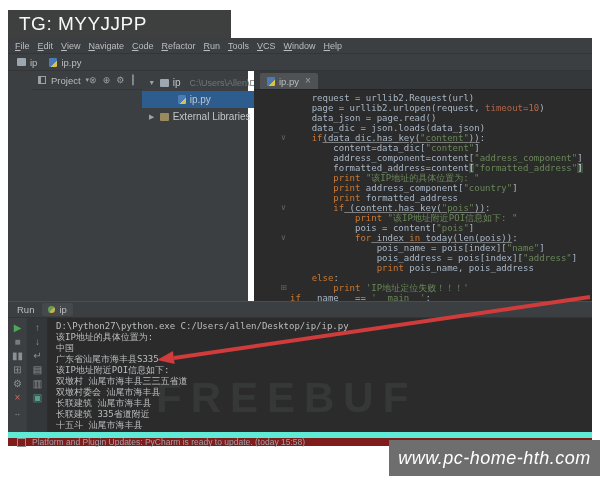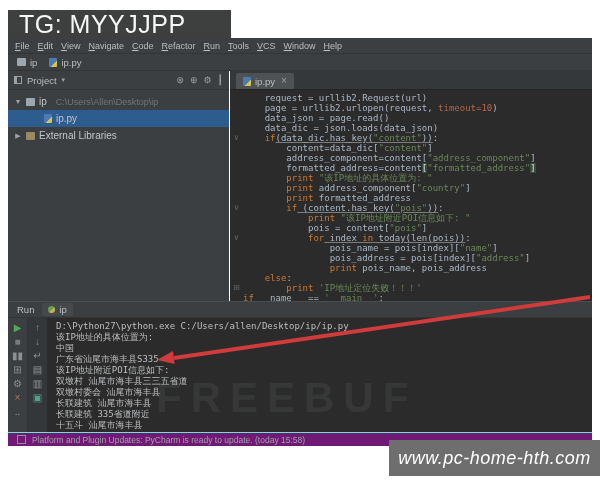--- a/index.html
+++ b/index.html
@@ -1,21 +1,21 @@
 <!DOCTYPE html>
 <html><head>
 <meta charset="utf-8">
 <style>
   html,body{margin:0;padding:0;background:#fff;}
   .page{position:relative;width:600px;height:480px;background:#ffffff;overflow:hidden;
         font-family:"Liberation Sans",sans-serif;}
 
   
   .tg-badge{position:absolute;left:8px;top:10px;width:223px;height:28px;background:#3e4040;
-            color:#f7f7f7;font-size:25px;line-height:28px;padding-left:11px;box-sizing:border-box;
+            color:#f7f7f7;font-size:19px;line-height:28px;padding-left:11px;box-sizing:border-box;
             letter-spacing:.5px;}
 
   
   .ide{position:absolute;left:8px;top:38px;width:584px;height:408px;background:#3c3f41;}
 
   .menubar{height:16px;display:flex;align-items:center;padding-left:3px;font-size:9px;
            color:#bbbdbf;border-bottom:1px solid #333536;box-sizing:border-box;}
   .menu-item{padding:0 4px;white-space:nowrap;}
   .menu-item u{text-decoration:underline;}
 
@@ -23,41 +23,41 @@
           color:#bbbdbf;border-bottom:1px solid #333536;box-sizing:border-box;}
   .crumb{display:flex;align-items:center;gap:4px;}
 
   .ico{display:inline-block;flex:none;}
   .ico.folder{width:9px;height:8px;background:#9da7b0;border-radius:1px;}
   .ico.pyfile{width:8px;height:9px;background:linear-gradient(135deg,#4b7bb5 60%,#d8c24e 60%);border-radius:1px;}
   .ico.lib{width:9px;height:8px;background:#9a8a5f;border-radius:1px;}
   .ico.panel{width:8px;height:8px;border:1px solid #9aa0a6;box-sizing:border-box;background:linear-gradient(90deg,#9aa0a6 40%,transparent 40%);}
 
   .main{display:flex;height:230px;}
-  .project-panel{width:222px;box-sizing:border-box;border-right:1px solid #ffffff;display:flex;flex-direction:column;background:#3c3f41;}
+  .project-panel{width:222px;box-sizing:border-box;border-right:6px solid #ffffff;display:flex;flex-direction:row;background:#3c3f41;margin-left:24px;}
   .panel-header{height:18px;display:flex;align-items:center;justify-content:space-between;
                 padding:0 6px;font-size:9.5px;color:#bbbdbf;border-bottom:1px solid #333536;}
   .panel-title{display:flex;align-items:center;gap:5px;}
   .dd{font-size:7px;color:#9da2a6;}
   .panel-icons{display:flex;align-items:center;gap:6px;color:#9aa0a6;font-size:9px;}
   .tree{flex:1;font-size:10px;color:#c3c6c8;padding-top:3px;}
   .tree-row{height:17px;display:flex;align-items:center;gap:4px;}
   .tree-row.selected{background:#2d5c8f;}
   .tw{width:8px;text-align:center;font-size:7px;color:#9da2a6;flex:none;}
   .path{color:#70767a;margin-left:5px;font-size:9px;}
 
   .editor{flex:1;display:flex;flex-direction:column;background:#2b2b2b;min-width:0;}
   .tabbar{height:19px;background:#34383a;border-bottom:1px solid #232525;display:flex;
           align-items:flex-end;padding-left:6px;box-sizing:border-box;}
   .tab{display:flex;align-items:center;gap:4px;background:#4e5254;color:#bbbdbf;font-size:9.5px;
        padding:0 7px;border-radius:2px 2px 0 0;height:16px;}
   .close{color:#9aa0a6;font-size:10px;margin-left:2px;line-height:10px;}
 
   .code{flex:1;padding-top:3px;font-family:"DejaVu Sans Mono",monospace;font-size:9px;overflow:hidden;}
-  .code-line{height:10px;line-height:10px;display:flex;}
+  .code-line{height:10px;line-height:10px;display:flex;margin-left:23px;}
   .code-line span{white-space:pre;}
   .gutter{width:13px;text-align:center;color:#5f6668;font-size:8px;flex:none;
           font-family:"DejaVu Sans",sans-serif;line-height:10px;}
   .t{color:#a9b7c6;} .k{color:#cc7832;} .s{color:#6a8759;} .w{color:#b3674a;}
   .ul{text-decoration:underline;text-decoration-color:#7d7d7d;}
   .hl{color:#e0e0e0;background:#3a4b3f;}
 
   .runpanel{height:131px;background:#2b2b2b;border-top:1px solid #4a4d4f;box-sizing:border-box;}
   .run-header{height:16px;background:#3c3f41;display:flex;align-items:center;gap:8px;padding-left:9px;
               font-size:9.5px;color:#bbbdbf;border-bottom:1px solid #323435;box-sizing:border-box;}
@@ -66,21 +66,21 @@
   .run-body{display:flex;height:114px;}
   .run-col1,.run-col2{width:20px;display:flex;flex-direction:column;align-items:center;
                       padding-top:4px;gap:3px;font-size:10px;box-sizing:border-box;}
   .run-col1{background:#3c3f41;border-right:1px solid #323435;}
   .run-col2{background:#34373a;border-right:1px solid #2a2c2d;}
   .run-icon{line-height:11px;height:11px;}
   .console{flex:1;font-family:"DejaVu Sans Mono",monospace;font-size:9px;color:#bcbec0;
            padding:3px 0 0 8px;min-width:0;}
   .console-line{height:11px;line-height:11px;white-space:pre;}
 
-  .statusbar{height:14px;background:#701a75;border-top:1px solid #5eead4;display:flex;
+  .statusbar{height:14px;background:#7f1d1d;border-top:6px solid #5eead4;display:flex;
              align-items:center;gap:6px;padding-left:9px;font-size:8.5px;color:#9fa4a8;box-sizing:border-box;}
   .sb-ico{width:7px;height:7px;border:1px solid #8a8f93;flex:none;}
 
   .freebuf{position:absolute;left:156px;top:374px;font-size:42px;font-weight:bold;letter-spacing:9px;
            color:rgba(190,198,206,0.08);}
 
   .site-badge{position:absolute;right:0;top:440px;width:211px;height:36px;background:#6e6e6e;
               color:#ffffff;font-size:18px;display:flex;align-items:center;justify-content:center;
               letter-spacing:.5px;font-style:italic;}
 

